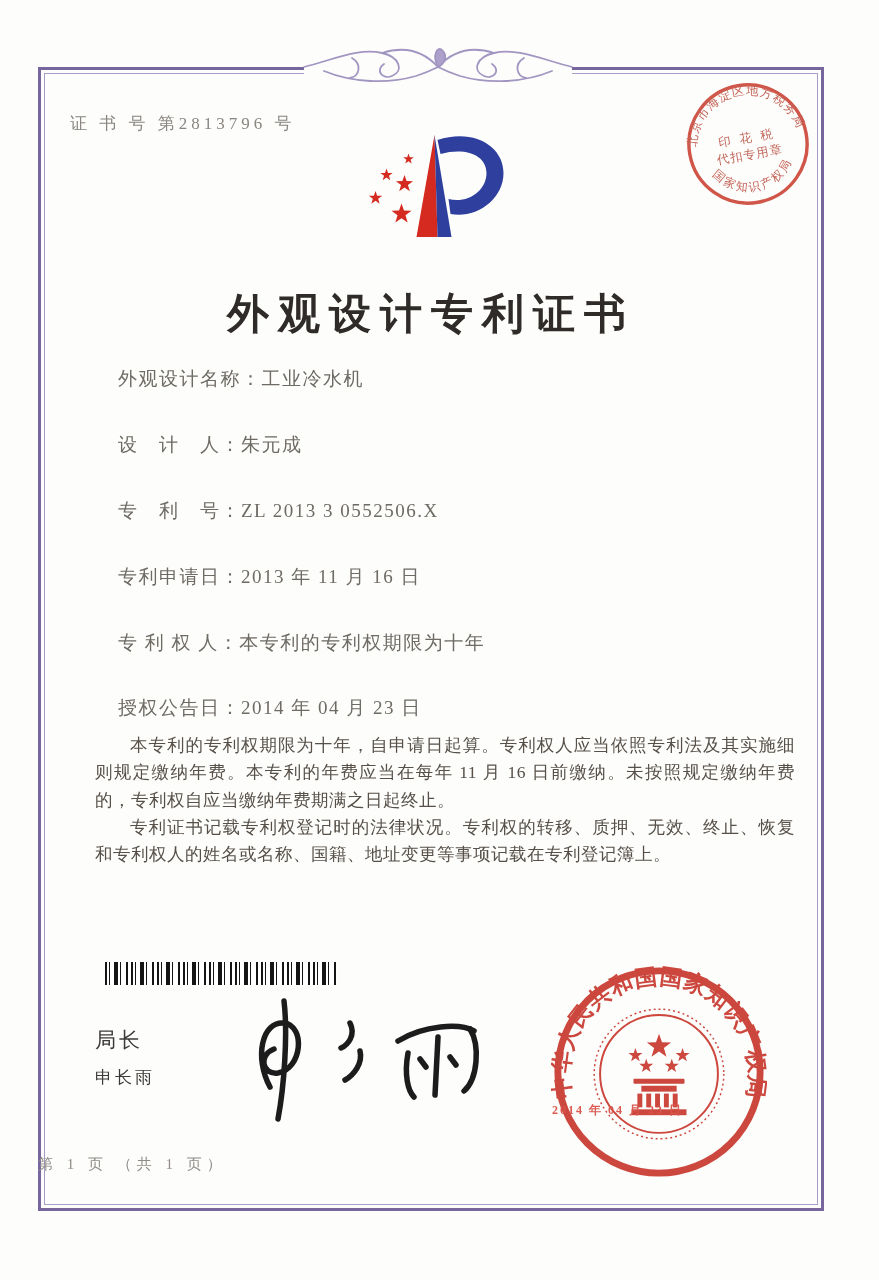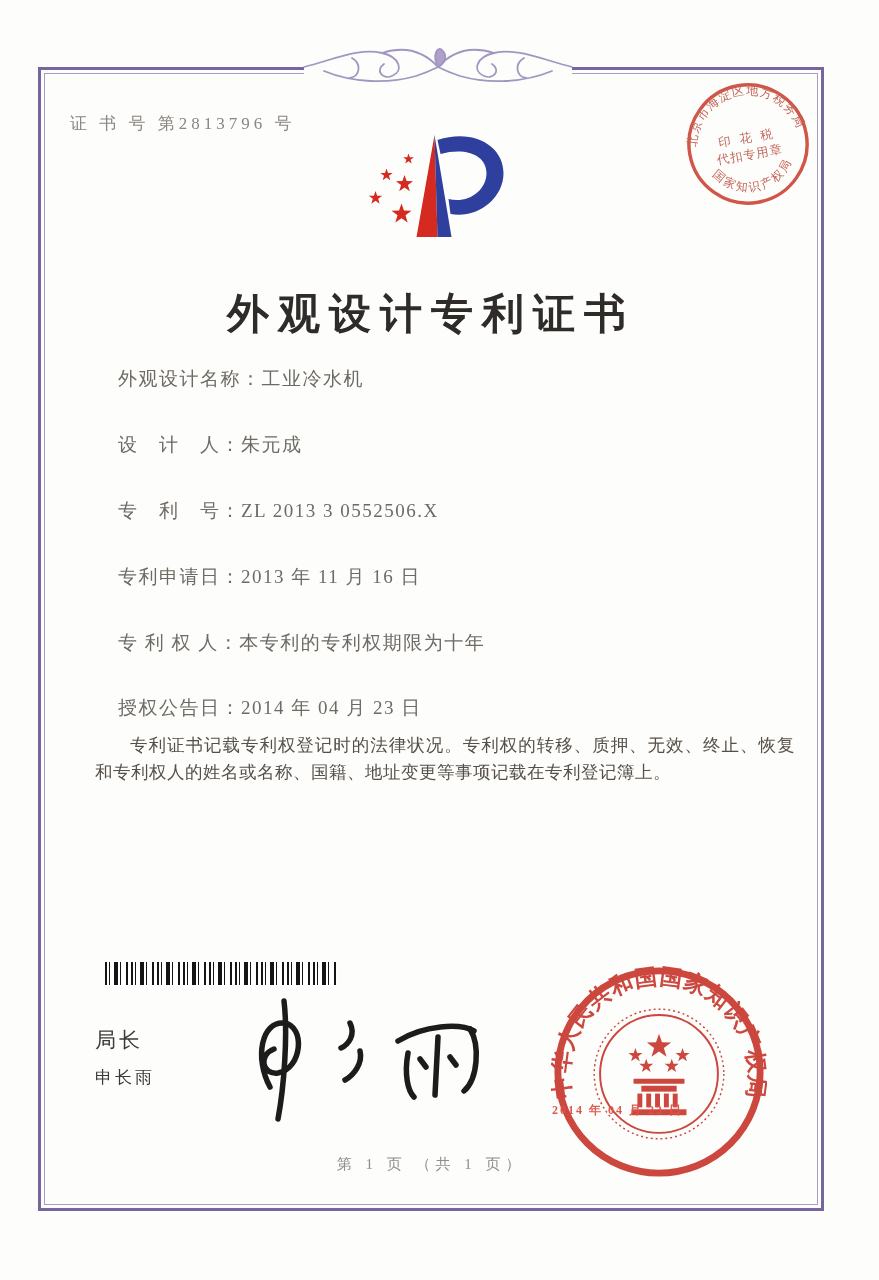--- a/index.html
+++ b/index.html
@@ -48,21 +48,21 @@
   .sig-title{left:95px;top:1026px;font-size:21px;color:#3c3a38;letter-spacing:3px;}
   .sig-name{left:95px;top:1066px;font-size:17px;color:#3c3a38;letter-spacing:3px;}
   .signature-svg{left:212px;top:995px;}
   .tax-seal{left:684px;top:80px;transform:rotate(-10deg);opacity:.93;}
   .sipo-seal{left:551px;top:964px;opacity:.92;}
   .seal-date{
     left:552px;top:1102px;font-size:12px;color:#d9544a;font-weight:bold;
     letter-spacing:2px;opacity:.95;
   }
   .footer{
-    left:38px;top:1155px;width:786px;text-align:center;
+    left:38px;top:1155px;width:786px;text-align:left;
     font-size:15px;letter-spacing:5px;color:#908d89;
   }
 </style>
 </head>
 <body>
 
 <svg width="0" height="0" style="position:absolute">
   <defs>
     <path id="star" d="M0,-1 L0.235,-0.324 L0.951,-0.309 L0.38,0.124 L0.588,0.809 L0,0.4 L-0.588,0.809 L-0.38,0.124 L-0.951,-0.309 L-0.235,-0.324 Z"></path>
   </defs>
@@ -119,20 +119,21 @@
 </svg>
 
 <div class="abs field f0">外观设计名称：工业冷水机</div>
 <div class="abs field f1">设　计　人：朱元成</div>
 <div class="abs field f2">专　利　号：ZL 2013 3 0552506.X</div>
 <div class="abs field f3">专利申请日：2013 年 11 月 16 日</div>
 <div class="abs field f4">专 利 权 人：本专利的专利权期限为十年</div>
 <div class="abs field f5">授权公告日：2014 年 04 月 23 日</div>
 
 <div class="abs body-text">
+  <p>本专利的专利权期限为十年，自申请日起算。专利权人应当依照专利法及其实施细则规定缴纳年费。本专利的年费应当在每年 11 月 16 日前缴纳。未按照规定缴纳年费的，专利权自应当缴纳年费期满之日起终止。</p>
   <p>专利证书记载专利权登记时的法律状况。专利权的转移、质押、无效、终止、恢复和专利权人的姓名或名称、国籍、地址变更等事项记载在专利登记簿上。</p>
 </div>
 
 <div class="abs barcode"></div>
 
 <div class="abs sig-title">局长</div>
 <div class="abs sig-name">申长雨</div>
 
 <svg class="abs signature-svg" width="290" height="130" viewBox="0 0 290 130">
   <g fill="none" stroke="#1c1c1c" stroke-width="5.5" stroke-linecap="round" stroke-linejoin="round">

